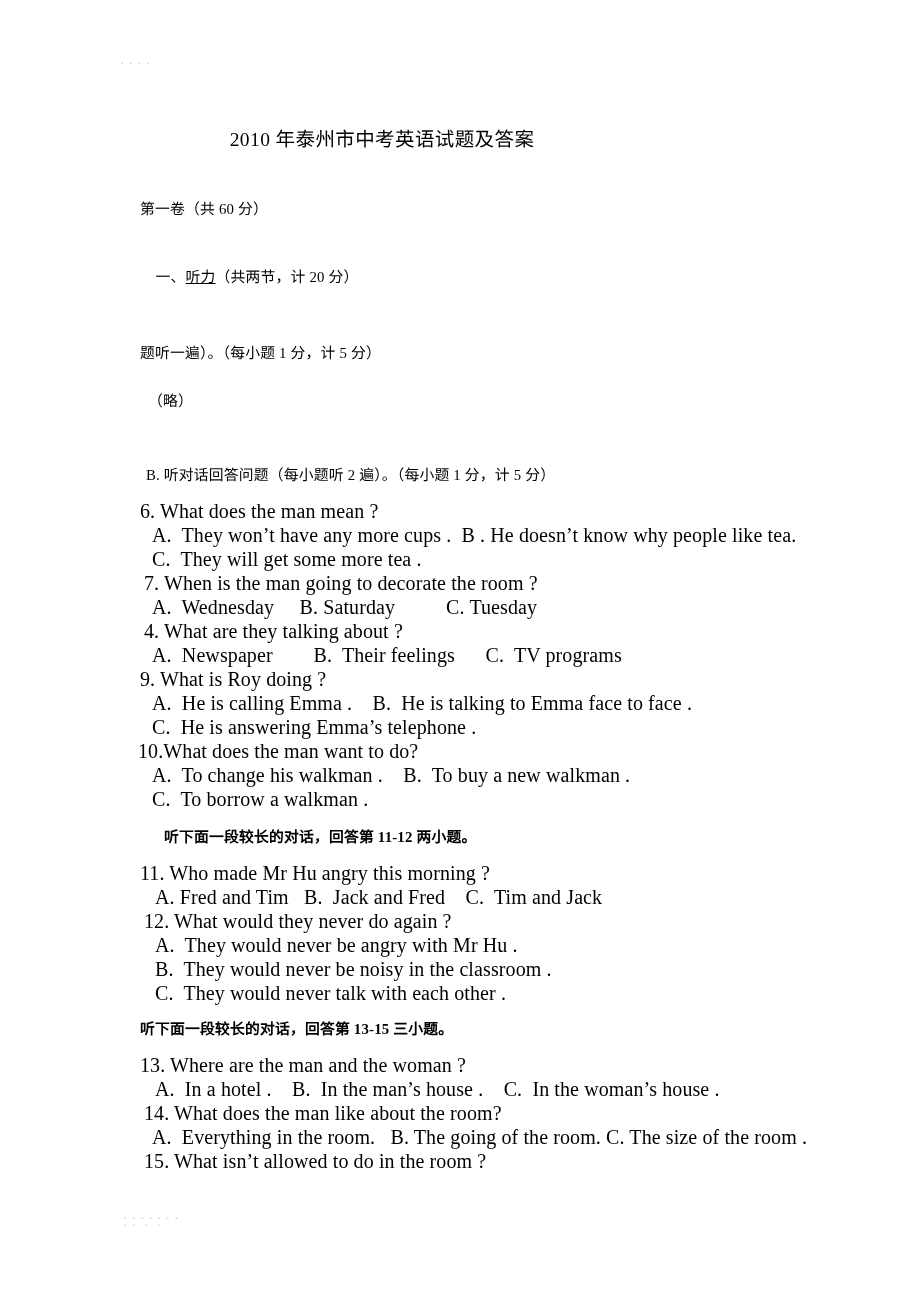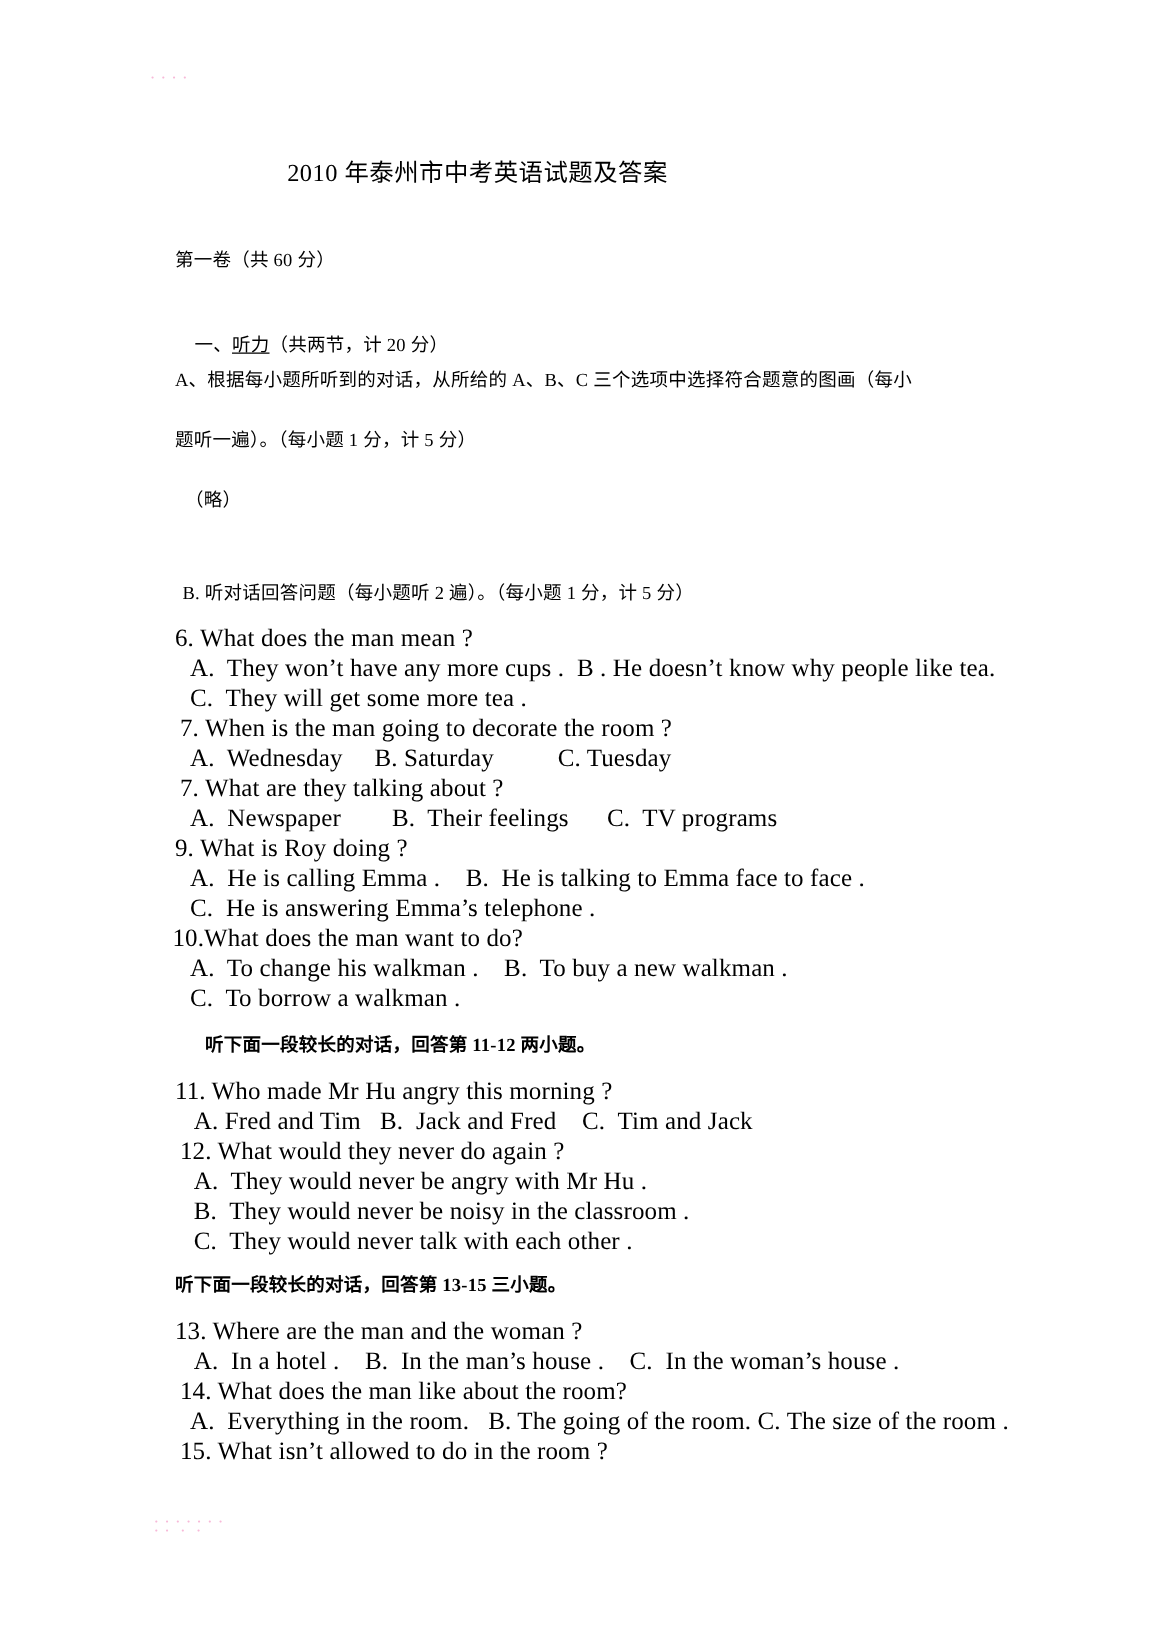--- a/index.html
+++ b/index.html
@@ -86,36 +86,35 @@
   <div class="watermark top">• • • •</div>
 
   <div class="doc-title">2010 年泰州市中考英语试题及答案</div>
 
   <div class="line cn" style="left:140px; top:199px;">第一卷（共 60 分）</div>
 
   <div class="line cn" style="left:140px; top:247px;">
     <span>一、</span><span class="u">听力</span><span>（共两节，计 20 分）</span>
   </div>
 
-  <div class="line cn" style="left:140px; top:295px;">A、根据每小题所听到的对话，从所给的 A、B、C 三个选项中选择符合题意的图画（每小</div>
 
   <div class="line cn" style="left:140px; top:343px;">题听一遍）。（每小题 1 分，计 5 分）</div>
 
   <div class="line cn" style="left:148px; top:391px;">（略）</div>
 
   <div class="line cn" style="left:146px; top:465px;text-align:right;">B. 听对话回答问题（每小题听 2 遍）。（每小题 1 分，计 5 分）</div>
 
   <div class="line q" style="left:140px; top:501px;">6. What does the man mean ?</div>
   <div class="line q" style="left:152px; top:525px;">A.  They won’t have any more cups .  B . He doesn’t know why people like tea.</div>
   <div class="line q" style="left:152px; top:549px;">C.  They will get some more tea .</div>
 
   <div class="line q" style="left:144px; top:573px;">7. When is the man going to decorate the room ?</div>
   <div class="line q" style="left:152px; top:597px;">A.  Wednesday     B. Saturday          C. Tuesday</div>
 
-  <div class="line q" style="left:144px; top:621px;">7. What are they talking about ?</div>
+  <div class="line q" style="left:144px; top:621px;">4. What are they talking about ?</div>
   <div class="line q" style="left:152px; top:645px;">A.  Newspaper        B.  Their feelings      C.  TV programs</div>
 
   <div class="line q" style="left:140px; top:669px;">9. What is Roy doing ?</div>
   <div class="line q" style="left:152px; top:693px;">A.  He is calling Emma .    B.  He is talking to Emma face to face .</div>
   <div class="line q" style="left:152px; top:717px;">C.  He is answering Emma’s telephone .</div>
 
   <div class="line q" style="left:138px; top:741px;">10.What does the man want to do?</div>
   <div class="line q" style="left:152px; top:765px;">A.  To change his walkman .    B.  To buy a new walkman .</div>
   <div class="line q" style="left:152px; top:789px;">C.  To borrow a walkman .</div>
 

